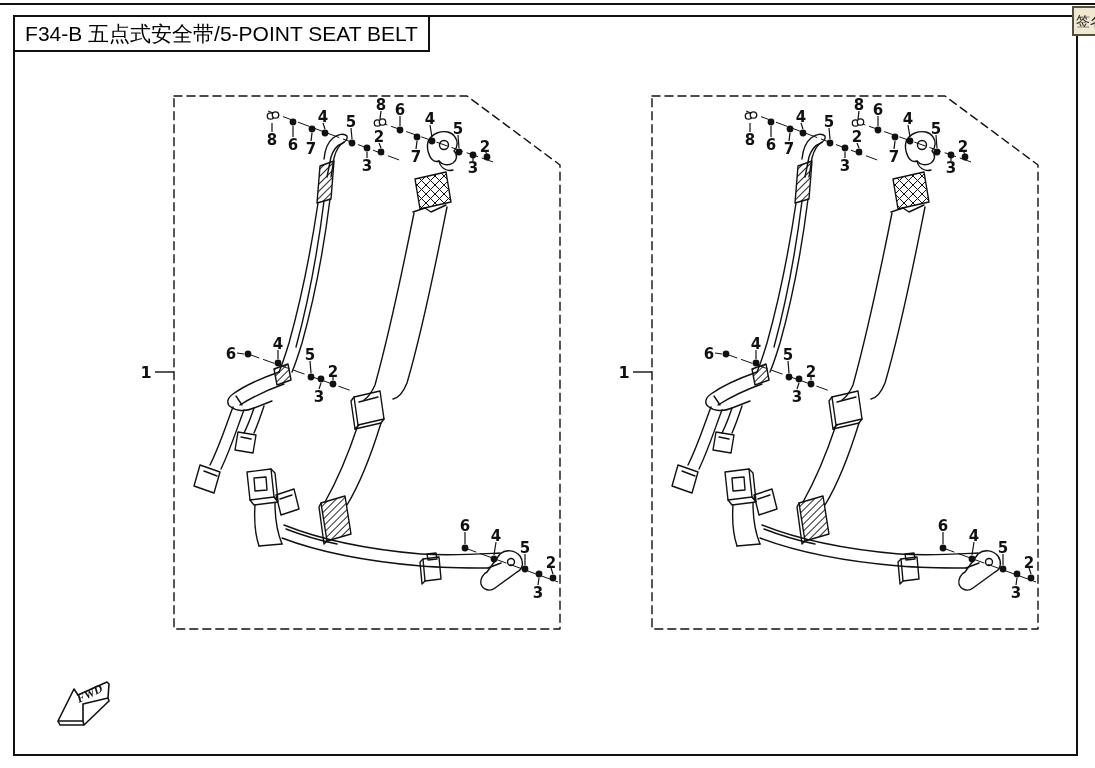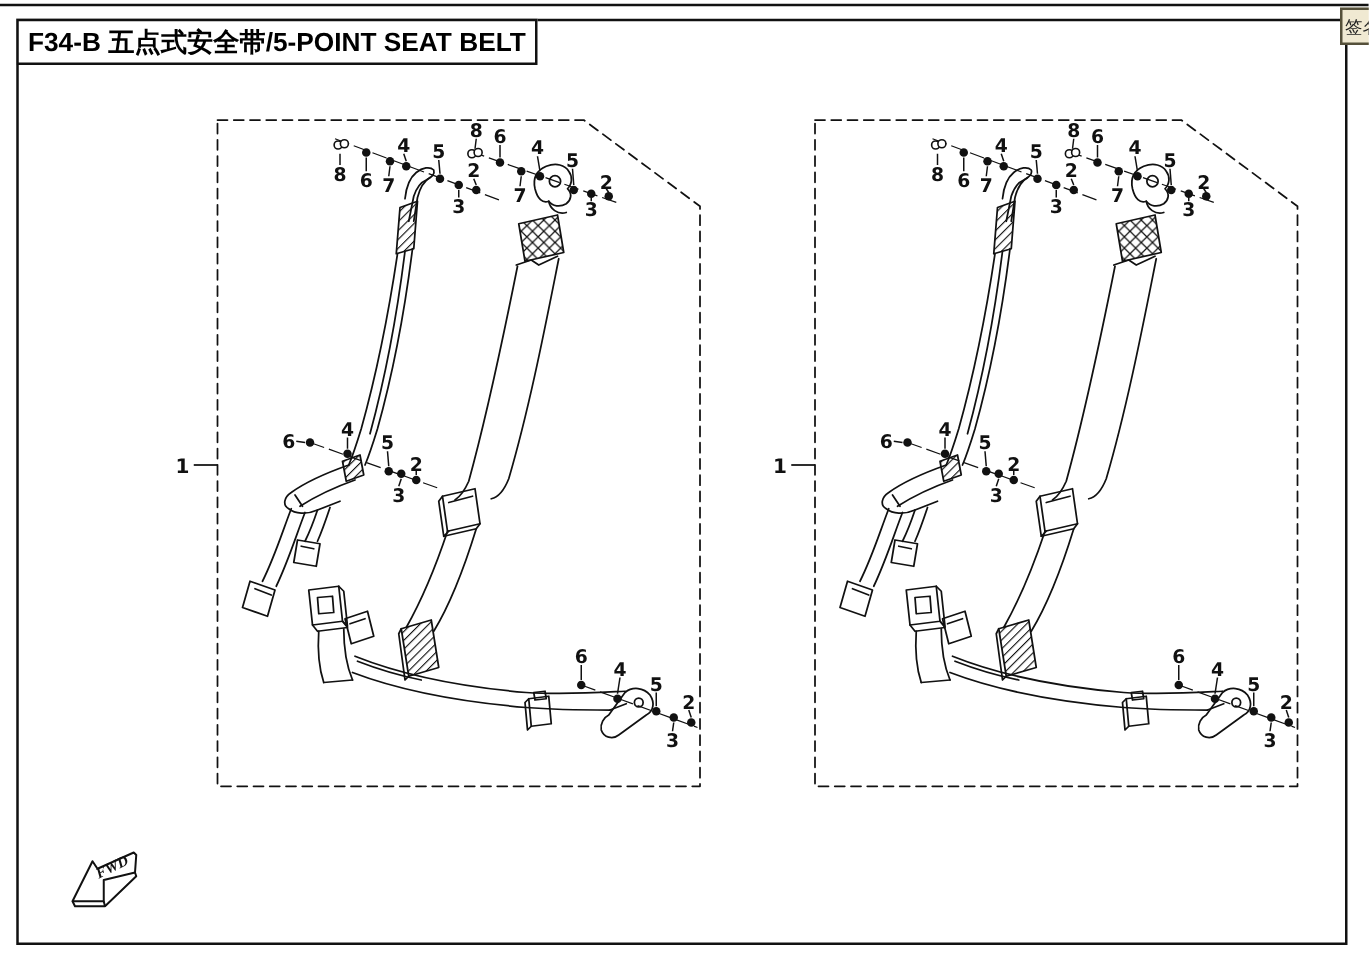--- a/index.html
+++ b/index.html
@@ -3,21 +3,21 @@
 <meta charset="utf-8">
 <style>
   * { margin:0; padding:0; box-sizing:border-box; }
   html,body { width:1095px; height:768px; overflow:hidden; background:#fff;
               font-family:"Liberation Sans", sans-serif; position:relative; }
   .abs { position:absolute; }
   #top-line { left:0; top:3px; width:1095px; border-top:2px solid #111; }
   #frame { left:13px; top:15px; width:1065px; height:741px; border:2px solid #111; background:#fff; }
   #title-box { left:13px; top:15px; width:417px; height:37px; border:2px solid #111; background:#fff;
                display:flex; align-items:center; justify-content:center; z-index:2; }
-  #title-box span { font-size:21px; font-weight:700; color:#000; white-space:nowrap; letter-spacing:0px; }
+  #title-box span { font-size:21px; font-weight:400; color:#000; white-space:nowrap; letter-spacing:0px; }
   #stamp { left:1072px; top:6px; width:30px; height:30px; background:#f0e9d2; border:2px solid #55503a;
            z-index:3; overflow:hidden; display:flex; align-items:flex-start; }
   #stamp span { font-size:14px; color:#222; line-height:26px; padding-left:2px; white-space:nowrap; }
   svg.panel { left:132px; top:87px; width:432px; height:548px; overflow:visible; }
   svg.panel.right { left:610px; }
   svg text { font-family:"DejaVu Sans","Liberation Sans",sans-serif; font-weight:700; fill:#111; }
   #fwd { left:45px; top:668px; width:95px; height:75px; }
 </style>
 </head>
 <body>

